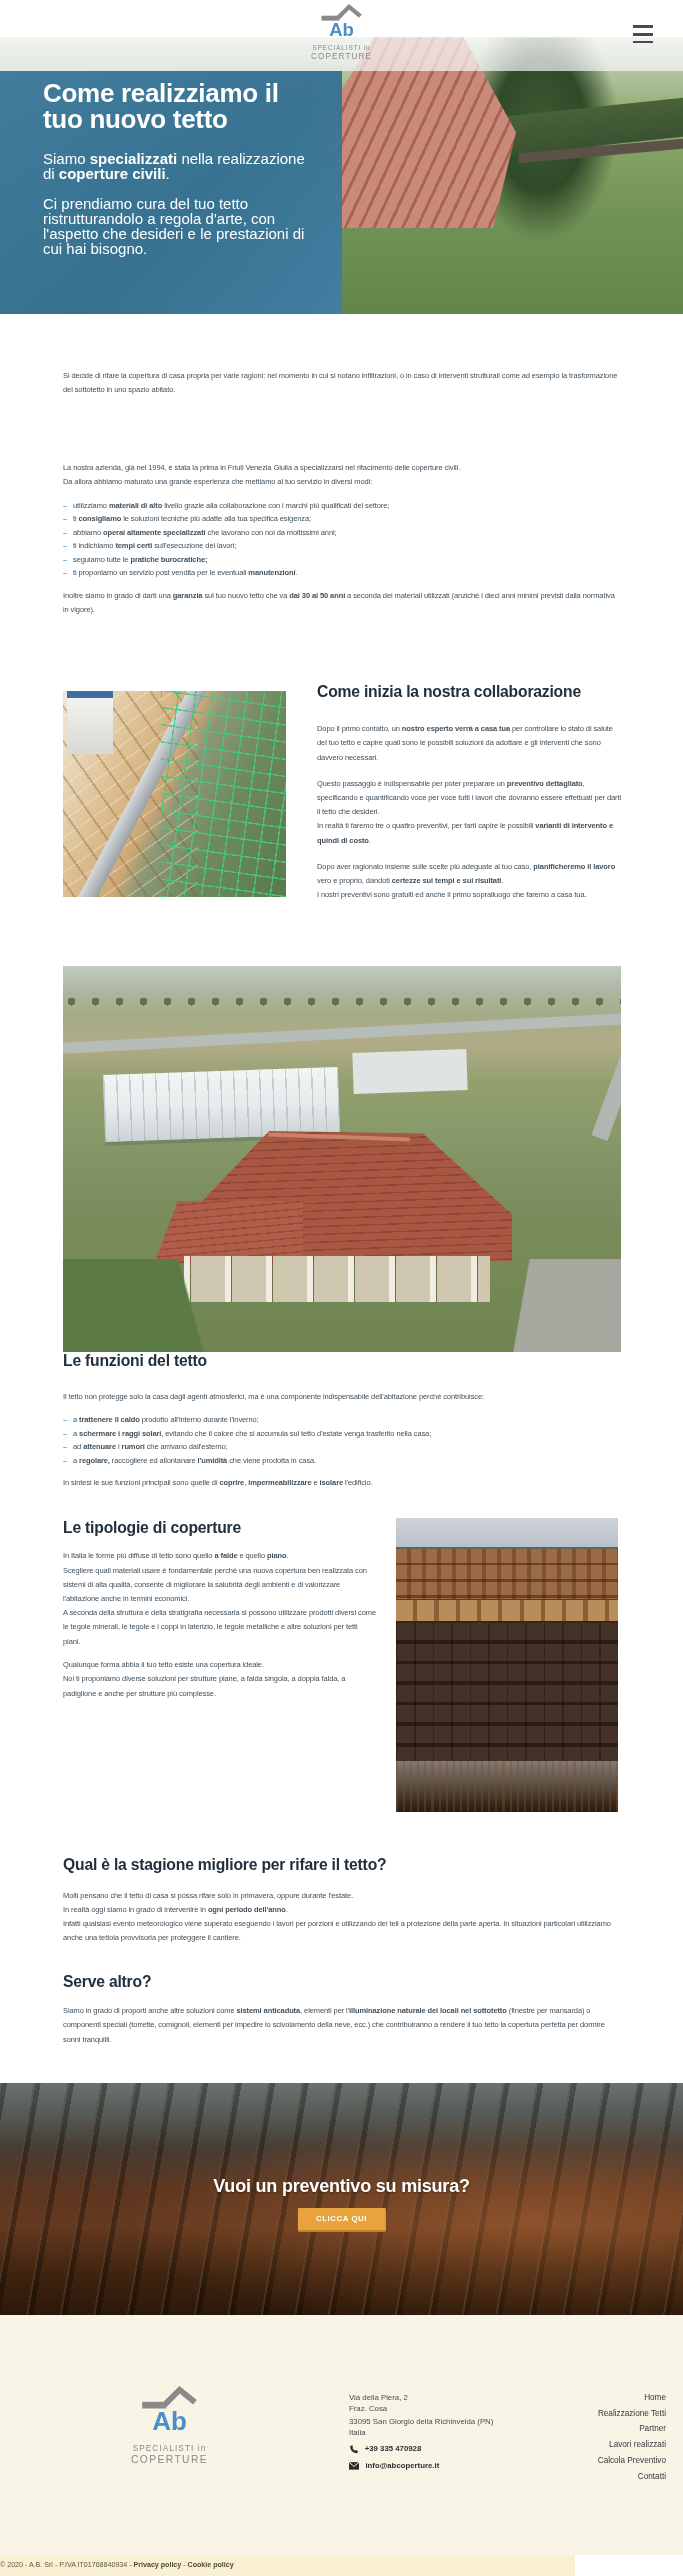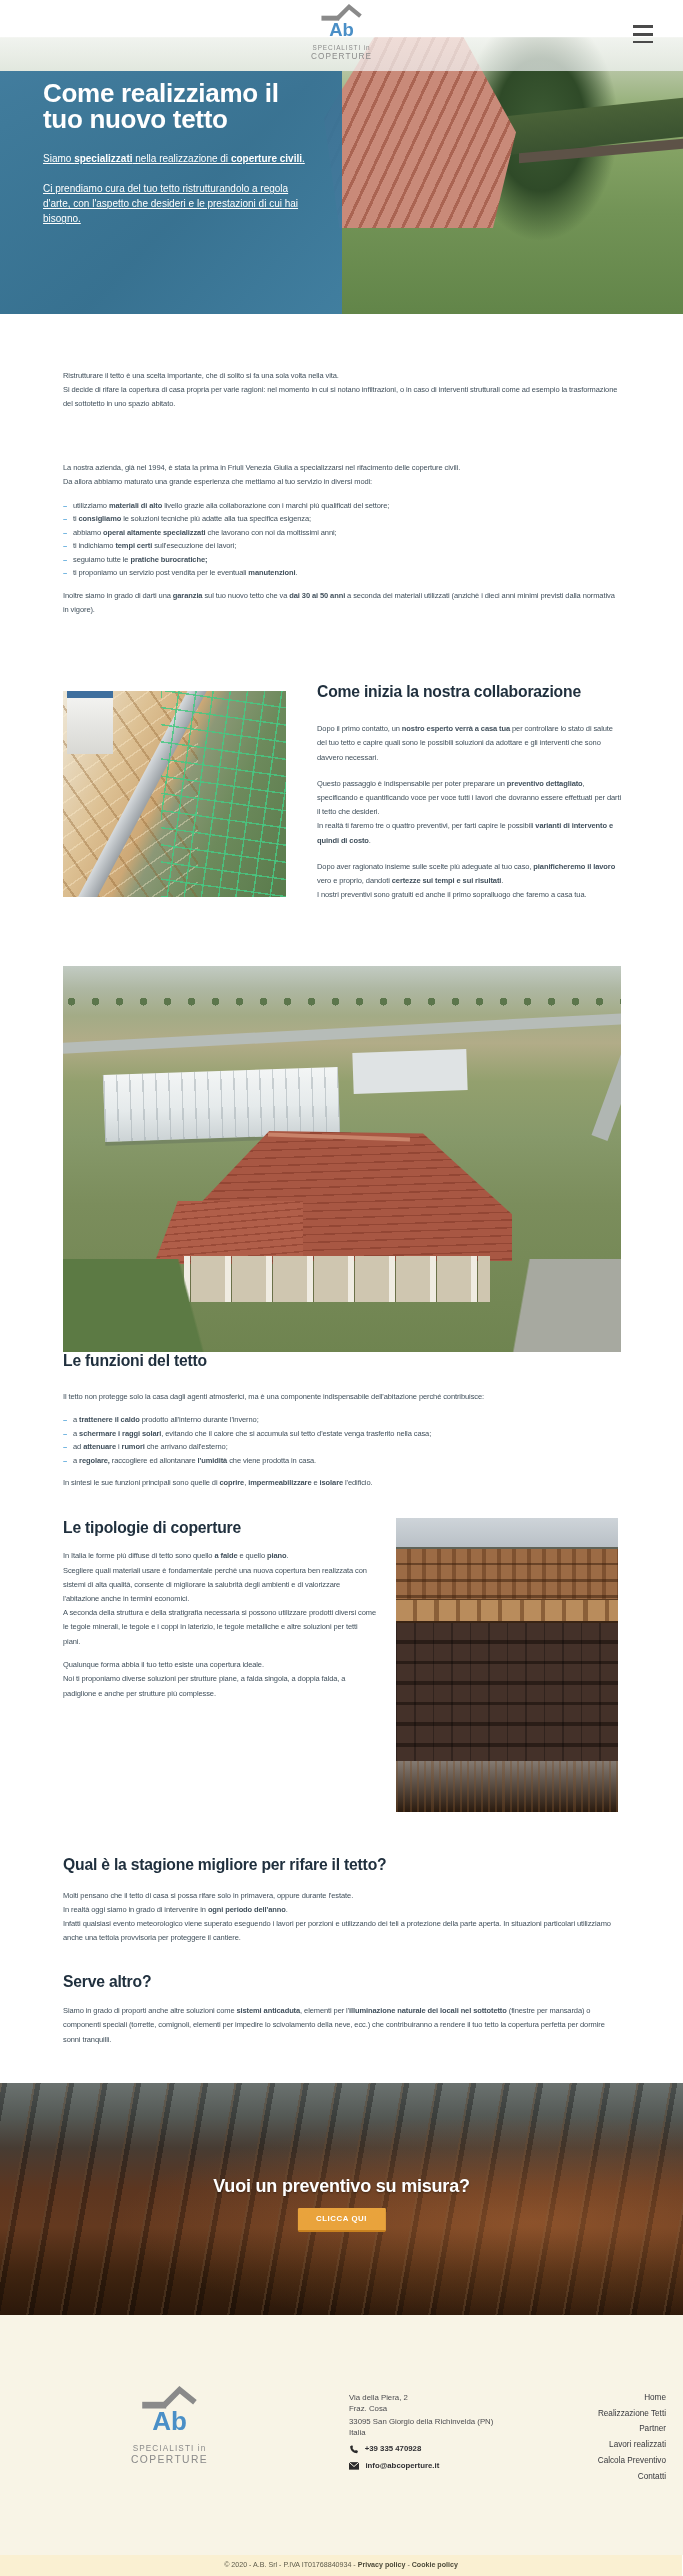--- a/index.html
+++ b/index.html
@@ -25,21 +25,21 @@
     clip-path:polygon(38% 0,62% 0,100% 58%,88% 100%,8% 100%,0 52%); }
   .hero-tree { position:absolute; right:64px; top:28.5px; width:157px; height:213px;
     background:radial-gradient(ellipse at 50% 45%,#3c5a33 0%,#2f4a28 40%,rgba(47,74,40,0) 70%); }
   .hero-hedge { position:absolute; right:0; top:107px; width:178px; height:39px; transform:skewY(-6deg);
     background:linear-gradient(180deg,#4a6238,#3a5230); }
   .hero-wall { position:absolute; right:0; top:146px; width:164px; height:10px; transform:skewY(-5deg); background:#5d5247; }
   .hero-blue { position:absolute; left:0; top:71px; width:342px; height:243px;
     background:linear-gradient(135deg,rgba(60,121,158,0.95) 0%,rgba(53,112,148,0.95) 55%,rgba(63,126,164,0.95) 100%);
     padding:9.3px 28.5px 0 43px; }
   .hero-title { font-size:26px; line-height:26px; font-weight:700; color:#fff; letter-spacing:-0.3px; margin-bottom:18.5px; }
-  .hero-p { font-size:10px; line-height:15px; color:#fff; margin-bottom:15.7px; max-width:263px;text-decoration:underline; }
+  .hero-p { font-size:15px; line-height:15px; color:#fff; margin-bottom:15.7px; max-width:263px; }
   .header-bar { position:absolute; left:0; top:0; width:683px; height:71px;
     background:linear-gradient(180deg,#ffffff 0%,#ffffff 52%,rgba(255,255,255,0.70) 53%,rgba(244,247,248,0.70) 100%); }
   .h-logo { position:absolute; left:0; right:0; top:4.3px; text-align:center; cursor:pointer; }
   .h-logo .ab { font-size:18.5px; font-weight:700; color:#4a8fc7; line-height:18.5px; margin-top:-2.1px; }
   .h-logo .l1 { font-size:6.4px; color:#8a8a8a; letter-spacing:0.9px; margin-top:4.3px; }
   .h-logo .l2 { font-size:8.2px; color:#8a8a8a; letter-spacing:1.1px; margin-top:0.7px; }
   .hamburger { position:absolute; right:30px; top:25px; width:20px; cursor:pointer; }
   .hamburger span { display:block; width:20px; height:2.8px; background:#4a4a4a; margin-bottom:5px; }
 
   
@@ -132,22 +132,22 @@
   .f-logo { position:absolute; left:107px; top:71px; width:125px; text-align:center; }
   .f-logo .ab { font-size:26px; font-weight:700; color:#4a8fc7; line-height:27px; margin-top:-2.8px; }
   .f-logo .l1 { font-size:8.2px; color:#8a8a8a; letter-spacing:1.1px; margin-top:8.5px; }
   .f-logo .l2 { font-size:10.3px; color:#8a8a8a; letter-spacing:1.4px; margin-top:1.4px; }
   .f-addr { position:absolute; left:349px; top:78px; font-size:7.8px; line-height:10.7px; color:#4c4c50; }
   .f-addr .blk { margin-bottom:2.8px; }
   .f-contact { display:flex; align-items:center; margin-top:5.7px; font-weight:700; color:#2f2f33; cursor:pointer; }
   .f-contact svg { margin-right:6.4px; }
   .f-links { position:absolute; right:17px; top:78px; text-align:right; }
   .f-links a { display:block; font-size:8.2px; line-height:10.7px; margin-bottom:5px; color:#37383d; text-decoration:none; cursor:pointer; }
-  .legal { position:absolute; left:0; top:2555px; width:682px; height:21.3px; background:#faf0d2;
-    font-size:7.1px; color:#5c5a4a; text-align:center; line-height:21.3px; }
+  .legal { position:absolute; left:0; top:2555px; width:575px; height:21.3px; background:#faf0d2;
+    font-size:7.1px; color:#5c5a4a; line-height:21.3px; }
   .legal a { color:#4c4a3a; font-weight:700; text-decoration:none; cursor:pointer; }
 </style>
 </head>
 <body>
 
 <div class="page">
 
   <div class="hero">
     <div class="hero-photo">
       <div class="hero-tree"></div>
@@ -172,21 +172,20 @@
       </div>
       <div class="hamburger">
         <span></span>
           <span></span>
           <span></span>
       </div>
     </div>
   </div>
 
   <div class="section sec-intro bodytext">
-    <p>Ristrutturare il tetto è una scelta importante, che di solito si fa una sola volta nella vita.</p>
     <p>Si decide di rifare la copertura di casa propria per varie ragioni: nel momento in cui si notano infiltrazioni, o in caso di interventi strutturali come ad esempio la trasformazione del sottotetto in uno spazio abitato.</p>
   </div>
 
   <div class="section sec-offer bodytext">
     <p>La nostra azienda, già nel 1994, è stata la prima in Friuli Venezia Giulia a specializzarsi nel rifacimento delle coperture civili.</p>
     <p>Da allora abbiamo maturato una grande esperienza che mettiamo al tuo servizio in diversi modi:</p>
     <ul class="dashlist">
       <li>
           <span class="dash">–</span>
           <span>utilizziamo <strong>materiali di alto</strong> livello grazie alla collaborazione con i marchi più qualificati del settore;</span>

